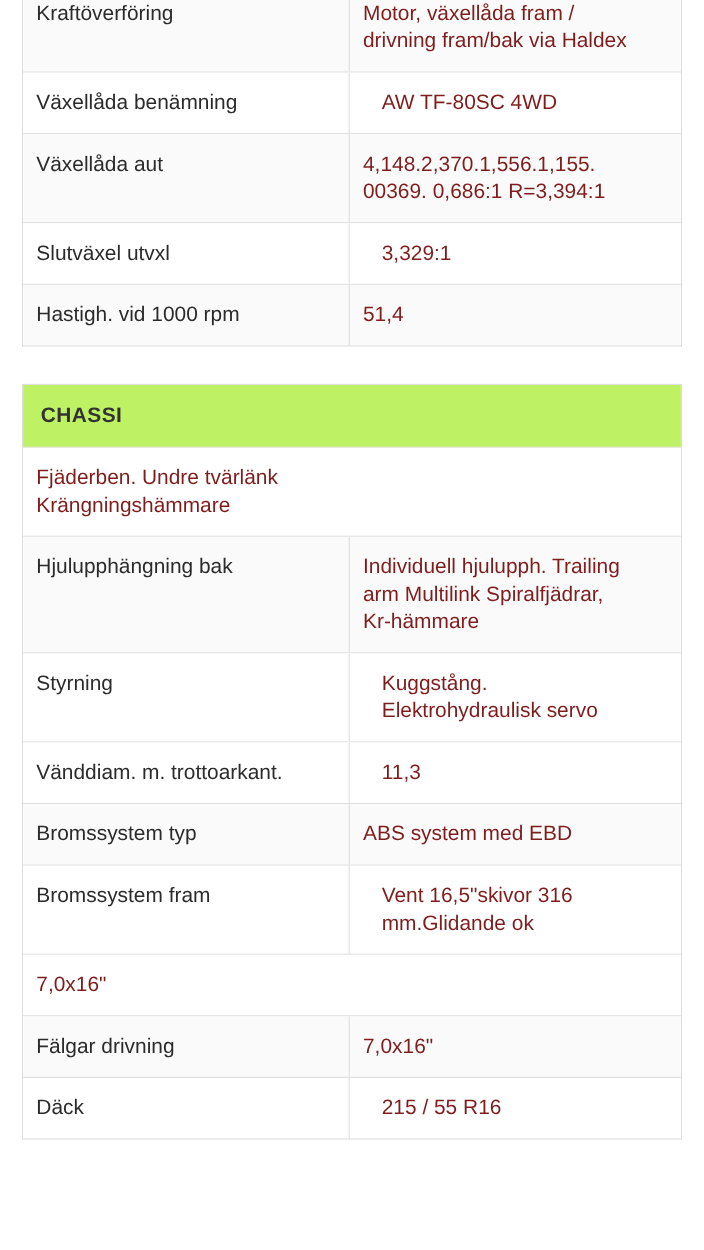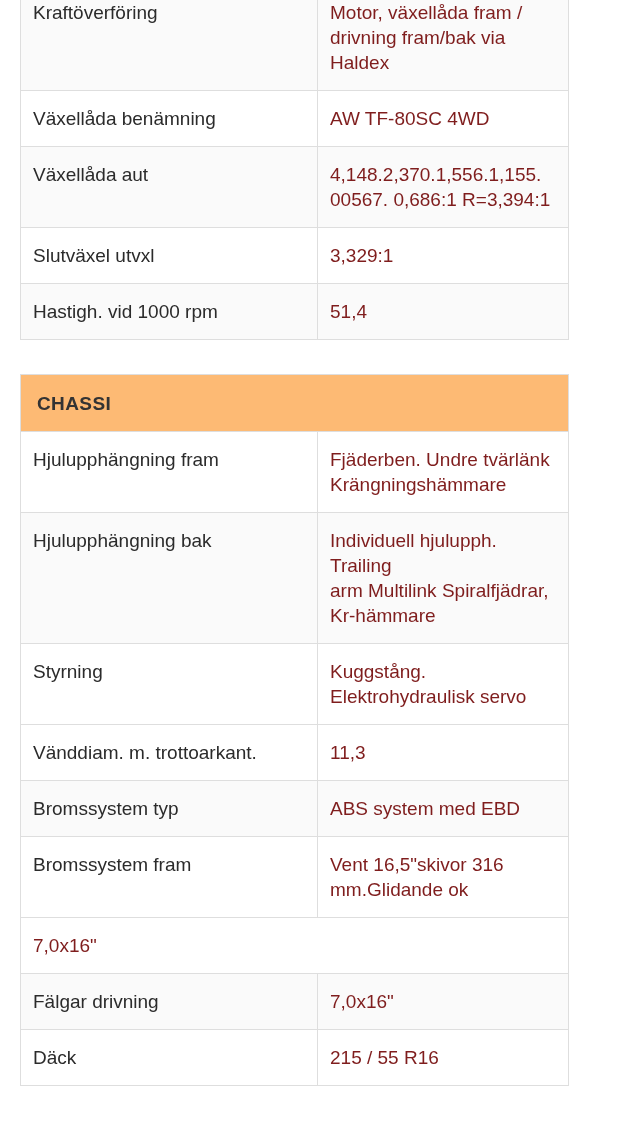--- a/index.html
+++ b/index.html
@@ -14,49 +14,50 @@
     font-family: "Liberation Sans", sans-serif;
     color: #222222;
     -webkit-font-smoothing: antialiased;
   }
   .page {
     width: 640px;
     box-sizing: border-box;
     padding: 0 20px;
   }
   .spec-table {
-    width: 549px;
+    width: 600px;
     border: 1px solid #dedede;
     border-bottom: none;
     box-sizing: border-box;
     background: #ffffff;
   }
   .spec-table.top-clipped {
     border-top: none;
   }
   .section-head {
-    background: #fdba74;
+    background: #bef264;
     border-bottom: 1px solid #dedede;
     padding: 18px 16px 16px 16px;
     font-size: 19px;
     font-weight: bold;
     letter-spacing: 0.4px;
     color: #333333;
   }
   .row {
     display: flex;
     border-bottom: 1px solid #dedede;
     min-height: 54px;
     box-sizing: border-box;
   }
   .row.shade {
     background: #fafafa;
   }
   .row.plain {
     background: #ffffff;
+    gap: 17px;
   }
   .cell-label {
     width: 297px;
     min-width: 297px;
     box-sizing: border-box;
     padding: 15px 10px 15px 12px;
     font-size: 19px;
     line-height: 25px;
     color: #2b2b2b;
     border-right: 1px solid #dedede;
@@ -92,21 +93,21 @@
     </div>
 
     <div class="row plain">
       <div class="cell-label">Växellåda benämning</div>
       <div class="cell-value">AW TF-80SC 4WD</div>
     </div>
 
     <div class="row shade">
       <div class="cell-label">Växellåda aut</div>
       <div class="cell-value">4,148.2,370.1,556.1,155.
-00567. 0,686:1 R=3,394:1</div>
+00369. 0,686:1 R=3,394:1</div>
     </div>
 
     <div class="row plain">
       <div class="cell-label">Slutväxel utvxl</div>
       <div class="cell-value">3,329:1</div>
     </div>
 
     <div class="row shade">
       <div class="cell-label">Hastigh. vid 1000 rpm</div>
       <div class="cell-value">51,4</div>
@@ -114,21 +115,20 @@
 
   </div>
 
   <div class="gap"></div>
 
   <div class="spec-table">
 
     <div class="section-head">CHASSI</div>
 
     <div class="row plain">
-      <div class="cell-label">Hjulupphängning fram</div>
       <div class="cell-value">Fjäderben. Undre tvärlänk
 Krängningshämmare</div>
     </div>
 
     <div class="row shade">
       <div class="cell-label">Hjulupphängning bak</div>
       <div class="cell-value">Individuell hjulupph. Trailing
 arm Multilink Spiralfjädrar,
 Kr-hämmare</div>
     </div>

